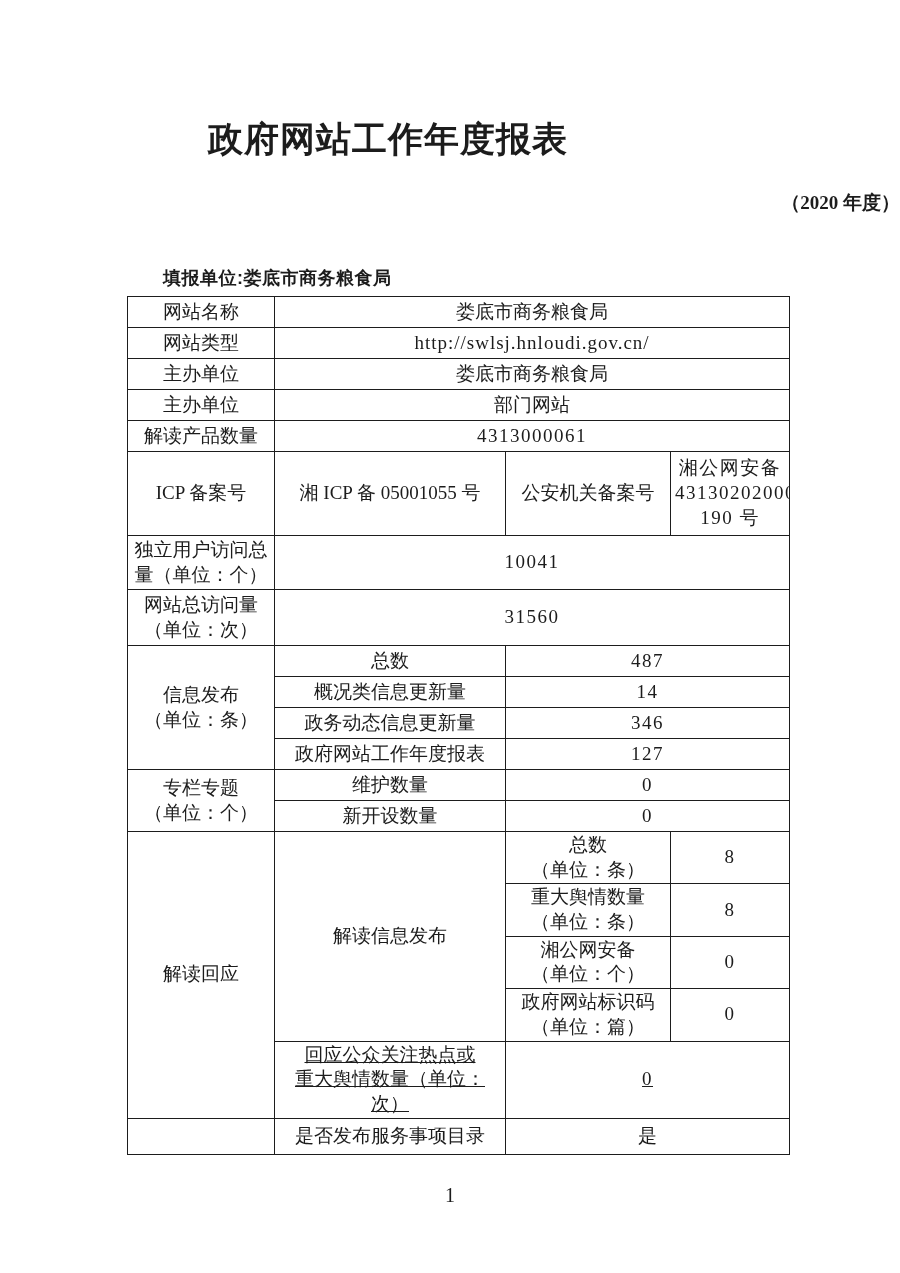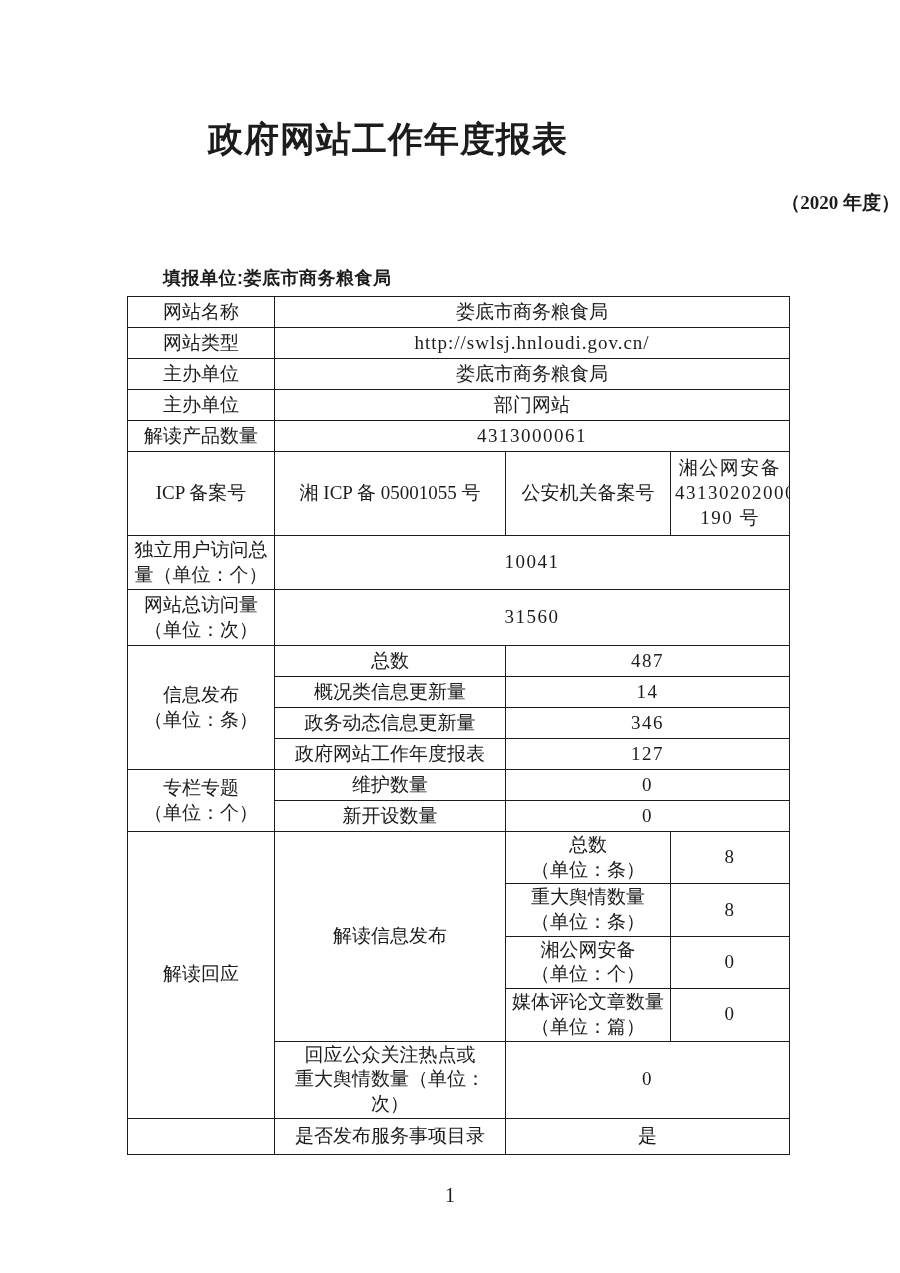--- a/index.html
+++ b/index.html
@@ -37,21 +37,21 @@
     white-space:pre-line;
     overflow:hidden;
   }
   .num { letter-spacing:1.5px; }
   .url { letter-spacing:1px; }
   tr.h31 { height:31px; }
   tr.h84 { height:84px; }
   tr.h54 { height:54px; }
   tr.h56 { height:56px; }
   tr.h52 { height:52px; }
-  tr.h76 { height:76px; }
+  tr.h76 { height:76px;text-decoration:underline; }
   tr.h36 { height:36px; }
   .page-number {
     position:absolute; top:1184px; left:0; width:900px;
     text-align:center; font-size:20px;
   }
 </style>
 </head>
 <body>
 
 <div class="doc-title">政府网站工作年度报表</div>
@@ -144,21 +144,21 @@
       <td>重大舆情数量
 （单位：条）</td>
       <td class="num">8</td>
     </tr>
     <tr class="h52">
       <td>湘公网安备
 （单位：个）</td>
       <td class="num">0</td>
     </tr>
     <tr class="h52">
-      <td>媒体评论文章数量
+      <td>政府网站标识码
 （单位：篇）</td>
       <td class="num">0</td>
     </tr>
     <tr class="h76">
       <td>回应公众关注热点或
 重大舆情数量（单位：
 次）</td>
       <td colspan="2" class="num">0</td>
     </tr>
     <tr class="h36">

